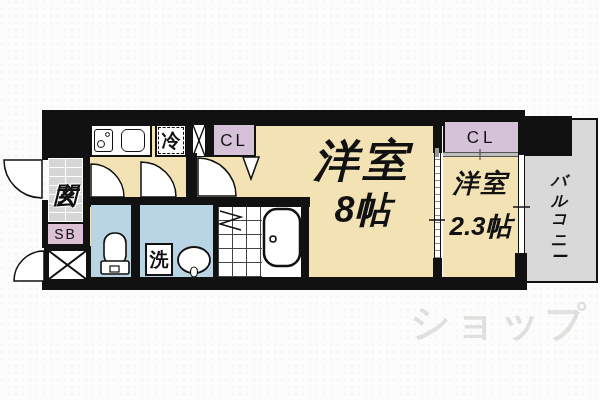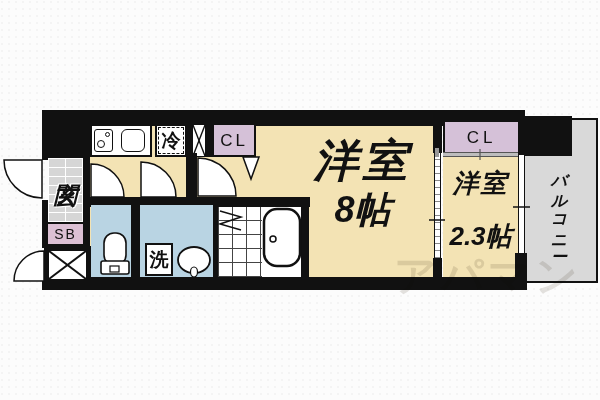--- a/index.html
+++ b/index.html
@@ -168,20 +168,20 @@
 
   <div class="abs txt-layer lbl vtext halo" style="left:54px;top:163px;font-size:23px;font-weight:bold;letter-spacing:3px;">玄関</div>
 
   <div class="abs txt-layer" style="left:295px;top:138px;width:135px;text-align:center;">
     <div class="lbl" style="font-size:45px;font-weight:bold;letter-spacing:4px;">洋室</div>
     <div class="lbl" style="font-size:36px;font-weight:bold;margin-top:9px;">8帖</div>
   </div>
 
   <div class="abs txt-layer" style="left:443px;top:170px;width:75px;text-align:center;">
     <div class="lbl" style="font-size:26px;font-weight:bold;letter-spacing:2px;">洋室</div>
-    <div class="lbl" style="font-size:26px;font-weight:bold;margin-top:27px;">2.3帖</div>
+    <div class="lbl" style="font-size:26px;font-weight:bold;margin-top:17px;">2.3帖</div>
   </div>
 
   <div class="abs txt-layer lbl vtext" style="left:551px;top:162px;font-size:16px;font-weight:bold;letter-spacing:3px;">バルコニー</div>
 
-  <div class="wm" style="left:394px;top:248px;font-size:42px;">アパマン</div>
+  <div class="wm" style="left:410px;top:295px;font-size:40px;">ショップ</div>
 
 </div>
 
 </body></html>

